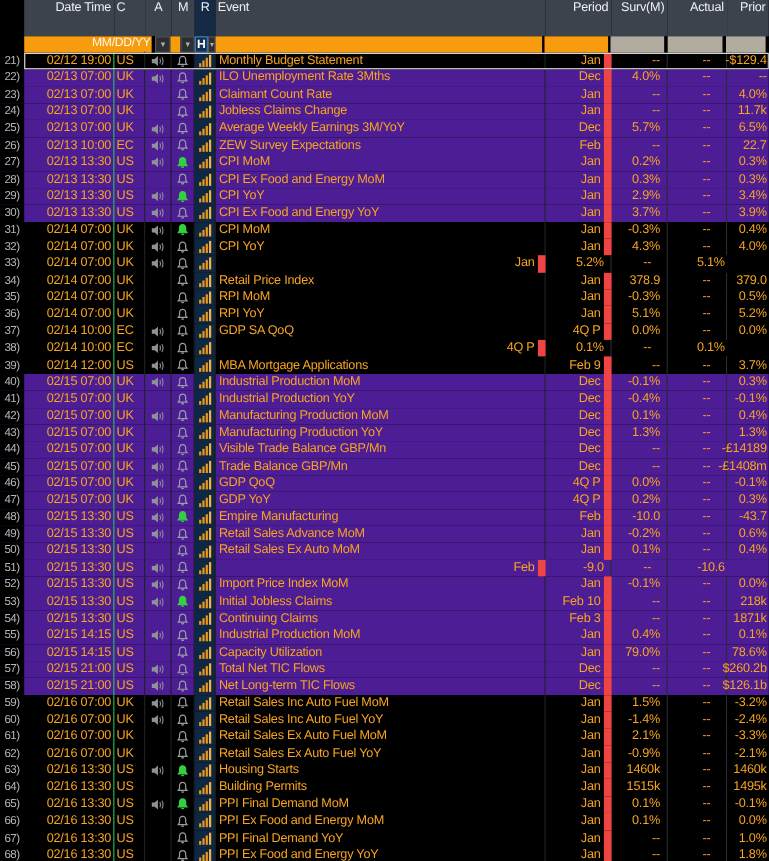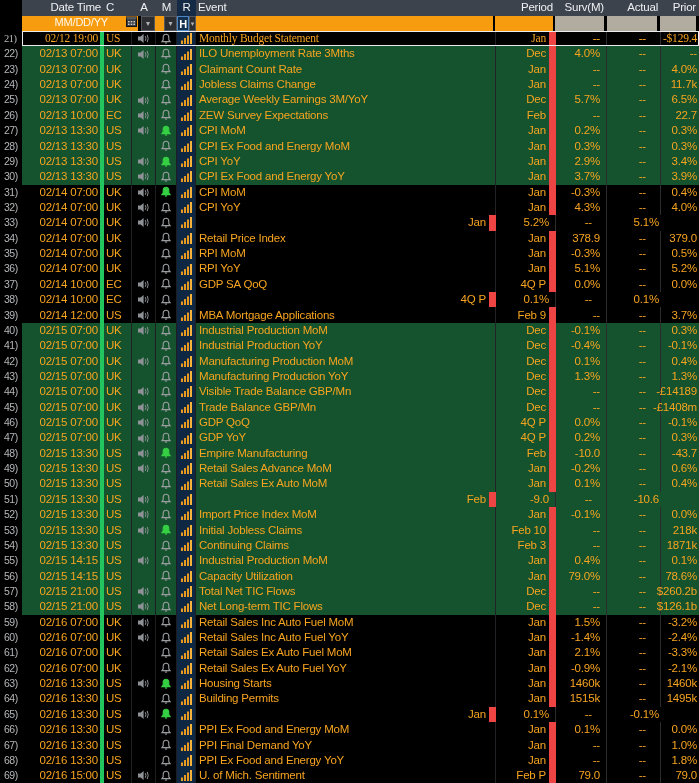--- a/index.html
+++ b/index.html
@@ -4,73 +4,73 @@
 <style>
   * { margin:0; padding:0; box-sizing:border-box; }
   html,body { background:#000; }
   .screen {
     position:relative; width:699px; height:783px; background:#000;
     font-family:"Liberation Sans","DejaVu Sans",sans-serif;
     overflow:hidden; letter-spacing:-0.2px; cursor:default;
   }
   
   .hdr-row {
-    display:grid; height:16px;
+    display:grid; height:33px;
     grid-template-columns:22px 82px 28px 24px 21px 19px 300px 60px 51px 54px 38px;
     background:#000;
   }
   .hdr-cell {
     background:#3d434d; color:#edeff1; font-size:11.5px; line-height:15px;
     white-space:nowrap; overflow:hidden;
   }
   .hdr-cell.gutter { background:#000; }
   .hdr-cell.r-col { background:#152a44; text-align:center; }
   .ta-r { text-align:right; padding-right:3px; }
   .ta-l { text-align:left; padding-left:2px; }
   .ta-c { text-align:center; }
   
   .filter-row { display:flex; height:15px; background:#000; align-items:stretch; }
   .f-gap { background:#000; }
   .f-orange { background:#f79b0f; }
   .f-tan { background:#b1ac9f; }
   .f-date {
-    display:flex; align-items:flex-start; justify-content:flex-end; gap:18px;
-    color:#fdf8ea; font-size:11px; padding-right:1px;
+    display:flex; align-items:flex-end; justify-content:flex-end; gap:2px;
+    color:#fdf8ea; font-size:11px; padding-right:1px;flex-direction:column;
   }
   .f-drop {
     background:#2c2e31; border:1px solid #55585c; display:flex;
     align-items:center; justify-content:center; color:#aeb1b4; font-size:8px;
   }
   .f-h {
     background:#14304f; border:1px solid #4d86c4; color:#fff; font-size:11px;
     font-weight:bold; display:flex; align-items:center; justify-content:center;
   }
   .cal-icon { width:11px; height:11px; display:block; }
   
   .rows { position:relative; }
   .row {
     display:grid; height:15.3673px;
     grid-template-columns:22px 82px 28px 24px 21px 19px 300px 60px 51px 54px 38px;
     background:#000;
   }
-  .row.shade-light { background:#14532d; }
-  .row.selected { position:relative;font-family:Liberation Serif, serif; }
+  .row.shade-light { background:#4c1d95; }
+  .row.selected { position:relative; }
   .row.selected::after {
     content:""; position:absolute; left:22px; right:0; top:0; bottom:0;
     border:1px solid #e9ebed; pointer-events:none;
   }
   .cell {
     font-size:11.5px; line-height:15.3px; color:#f7a421; white-space:nowrap;
     display:flex; align-items:center; overflow:visible;
   }
   .cell.gutter {
     background:#000; color:#b4b6b8; font-size:10.5px; padding-left:4px;
     letter-spacing:-0.5px;
   }
-  .cell.date { justify-content:flex-end; padding-right:2px; border-right:4px solid #22c55e; }
+  .cell.date { justify-content:flex-end; padding-right:2px; border-right:1px solid #22c55e; }
   .cell.country { padding-left:2px; border-right:1px solid #202225; }
   .cell.a-cell { justify-content:center; border-right:1px solid #1c1e21; }
   .cell.m-cell { justify-content:center; border-right:1px solid #1c1e21; }
   .cell.r-cell { justify-content:center; background:#0e2742; border-right:1px solid #1c1e21; }
   .cell.event { padding-left:3px; border-right:1px solid #202225; }
   .cell.period { justify-content:flex-end; padding-right:3px; border-right:7px solid #ef4444; }
   .cell.surv { justify-content:flex-end; padding-right:6px; border-right:1px solid #2a2c30; }
   .cell.actual { justify-content:flex-end; padding-right:14px; border-right:1px solid #2a2c30; }
   .cell.prior { justify-content:flex-end; padding-right:2px; }
   .cell.prior span, .cell.actual span { position:relative; z-index:2; }
@@ -1785,20 +1785,21 @@
     </div>
     <div class="cell r-cell">
       <svg class="chart-ic" viewBox="0 0 15 13">
         <rect x="0" y="0" width="15" height="13" fill="#0e2742"></rect>
         <rect x="2" y="8.5" width="2" height="3.5" fill="#e89a20"></rect>
         <rect x="5" y="6" width="2" height="6" fill="#e89a20"></rect>
         <rect x="8" y="3.5" width="2" height="8.5" fill="#e89a20"></rect>
         <rect x="11" y="1" width="2" height="11" fill="#f6b23a"></rect>
       </svg>
     </div>
+    <div class="cell event">PPI Final Demand MoM</div>
     <div class="cell period">Jan</div>
     <div class="cell surv">0.1%</div>
     <div class="cell actual">
           <span>--</span>
         </div>
     <div class="cell prior">
           <span>-0.1%</span>
         </div>
   </div>
 

